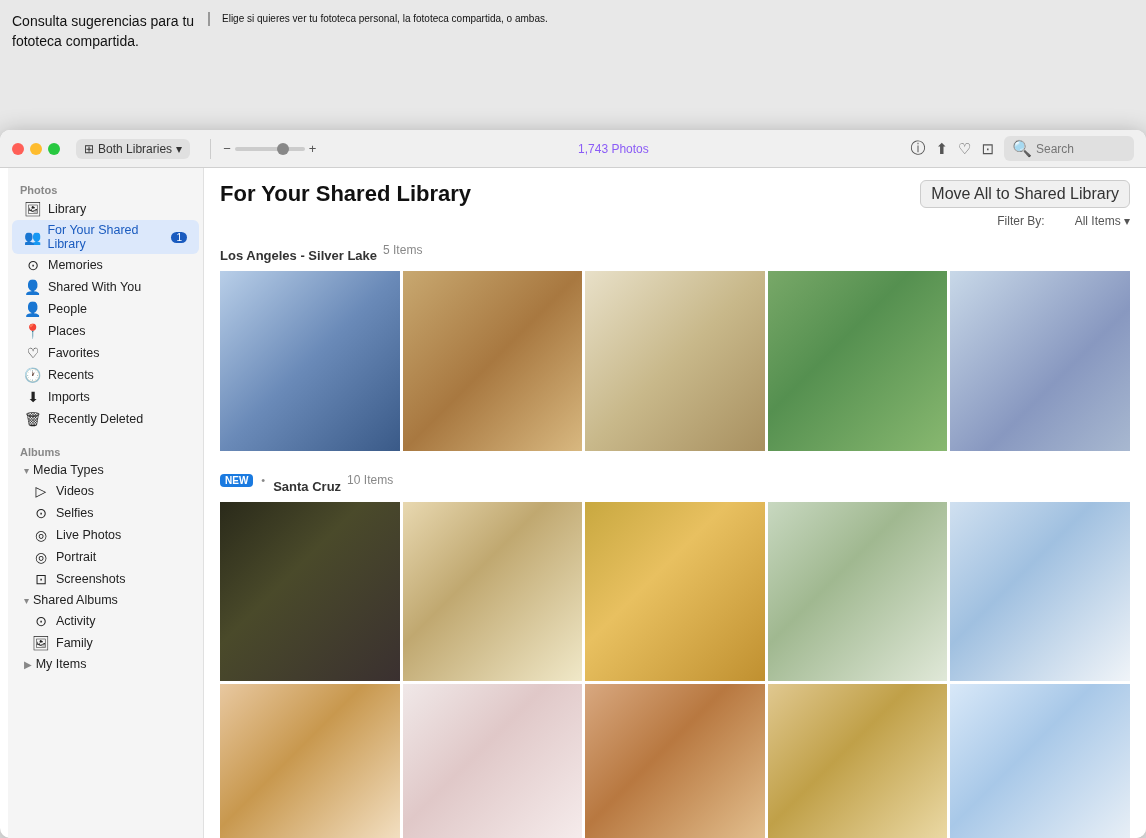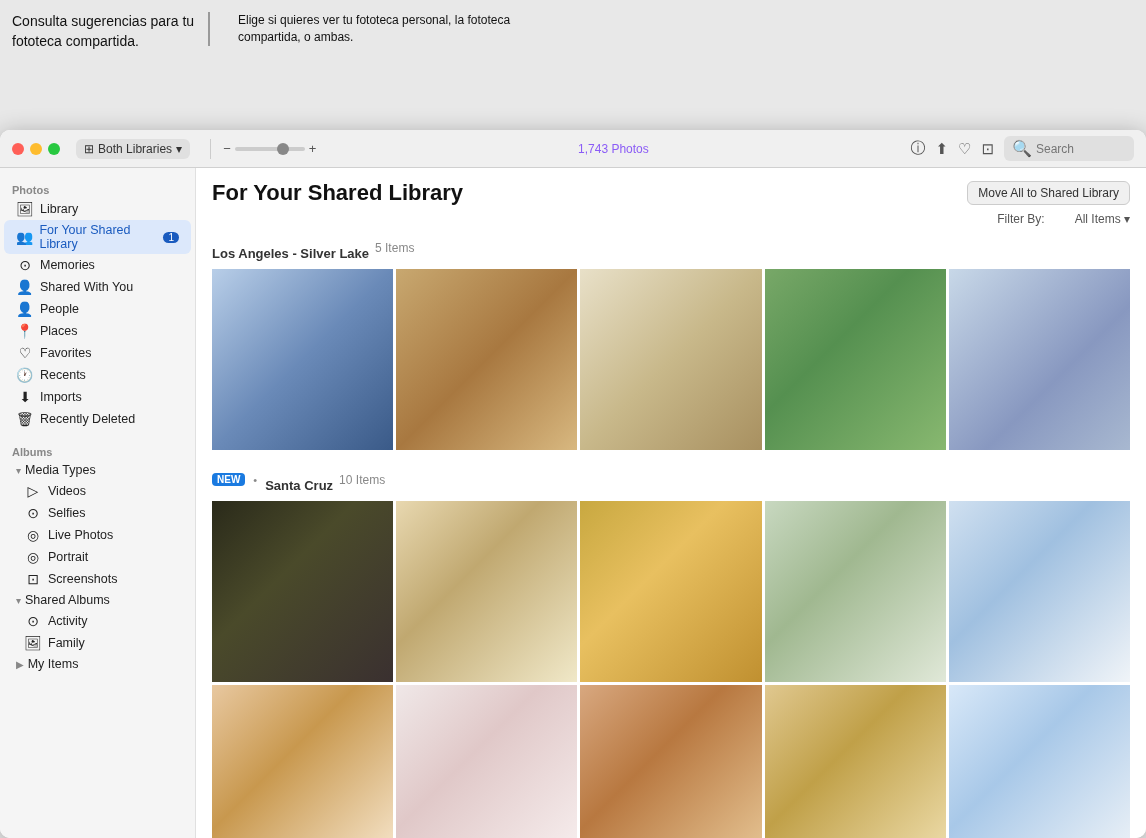--- a/index.html
+++ b/index.html
@@ -26,25 +26,25 @@
       gap: 0;
     }
     .tooltip-left {
       width: 196px;
       font-size: 14px;
       color: #111;
       line-height: 1.4;
     }
     .tooltip-right {
       width: 340px;
-      font-size: 12px;
+      font-size: 10px;
       color: #111;
       line-height: 1.4;
       border-left: 2px solid #999;
-      padding-left: 28px;
+      padding-left: 12px;
     }
 
     
     .window {
       position: absolute;
       top: 130px;
       left: 0;
       width: 1146px;
       height: 708px;
       background: #fff;
@@ -156,20 +156,21 @@
       font-size: 12px;
       color: #555;
       width: 90px;
     }
 
     
     .content-area {
       display: flex;
       flex: 1;
       overflow: hidden;
+      padding-left: 8px;
     }
 
     
     .sidebar {
       width: 196px;
       background: #f5f5f5;
       border-right: 1px solid #e0e0e0;
       overflow-y: auto;
       flex-shrink: 0;
       padding: 8px 0;
@@ -238,21 +239,21 @@
     .section-title {
       font-size: 22px;
       font-weight: 700;
       color: #111;
     }
     .move-all-btn {
       background: #f0f0f0;
       border: 1px solid #ccc;
       border-radius: 6px;
       padding: 4px 10px;
-      font-size: 12px;
+      font-size: 16px;
       color: #333;
       cursor: pointer;
     }
 
     .subsection-header {
       display: flex;
       align-items: center;
       gap: 6px;
       margin: 4px 0 8px;
     }

